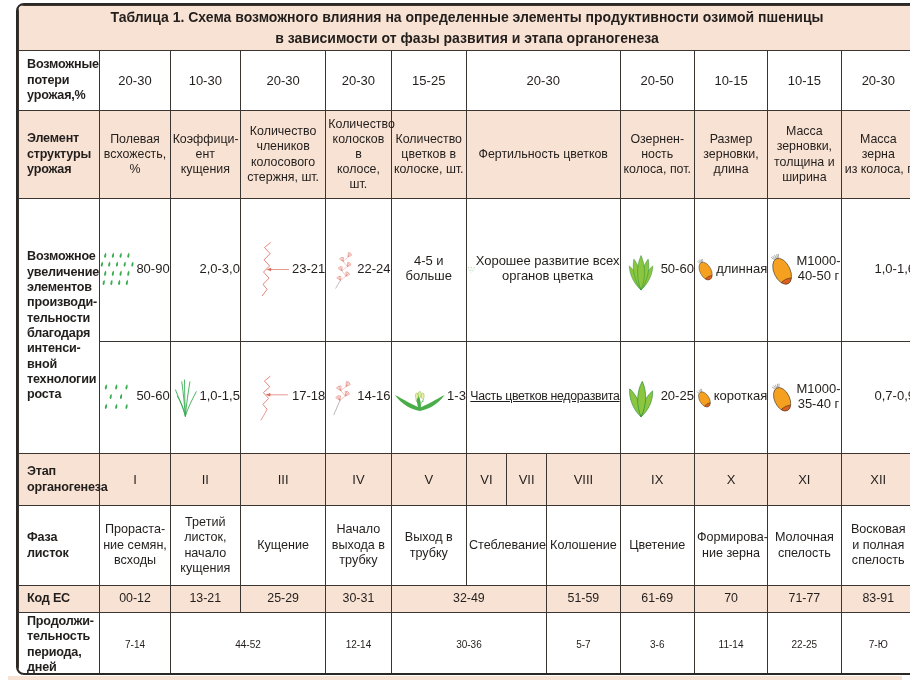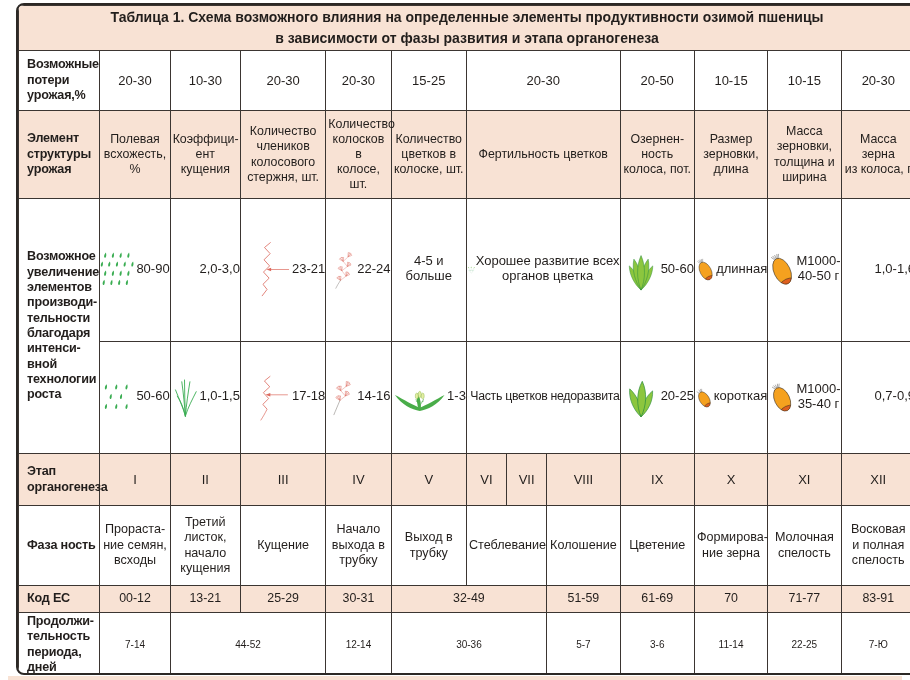--- a/index.html
+++ b/index.html
@@ -18,21 +18,21 @@
   td.stage{font-size:13px;}
   td.phase{font-size:12.6px;}
   td.ec{font-size:12.4px;}
   td.dur{font-size:10px;}
   td.ic{padding:0;}
   .cellbox{display:flex;flex-direction:row;align-items:center;justify-content:flex-end;width:100%;}
   .cb-top{height:141px;}
   .cb-bot{height:110px;}
   .art{flex:1;display:flex;align-items:center;justify-content:center;overflow:hidden;}
   .val{padding-bottom:2px;font-size:13px;white-space:pre-line;line-height:1.15;}
-  .val.small{font-size:12.3px;letter-spacing:-0.3px;}
+  .val.small{font-size:12.3px;letter-spacing:-0.3px;text-decoration:underline;}
   svg{display:block;}
 </style>
 </head>
 <body>
 
 <div class="page">
  <div class="frame">
   <table>
    <colgroup>
     <col style="width:81px">
@@ -539,21 +539,21 @@
     <td class="pk stage">VI</td>
     <td class="pk stage">VII</td>
     <td class="pk stage">VIII</td>
     <td class="pk stage">IX</td>
     <td class="pk stage">X</td>
     <td class="pk stage">XI</td>
     <td class="pk stage">XII</td>
    </tr>
 
    <tr style="height:80px">
-    <td class="lbl">Фаза ность</td>
+    <td class="lbl">Фаза листок</td>
     <td class="phase">Прораста-
 ние семян,
 всходы</td>
     <td class="phase">Третий
 листок,
 начало
 кущения</td>
     <td class="phase">Кущение</td>
     <td class="phase">Начало
 выхода в

